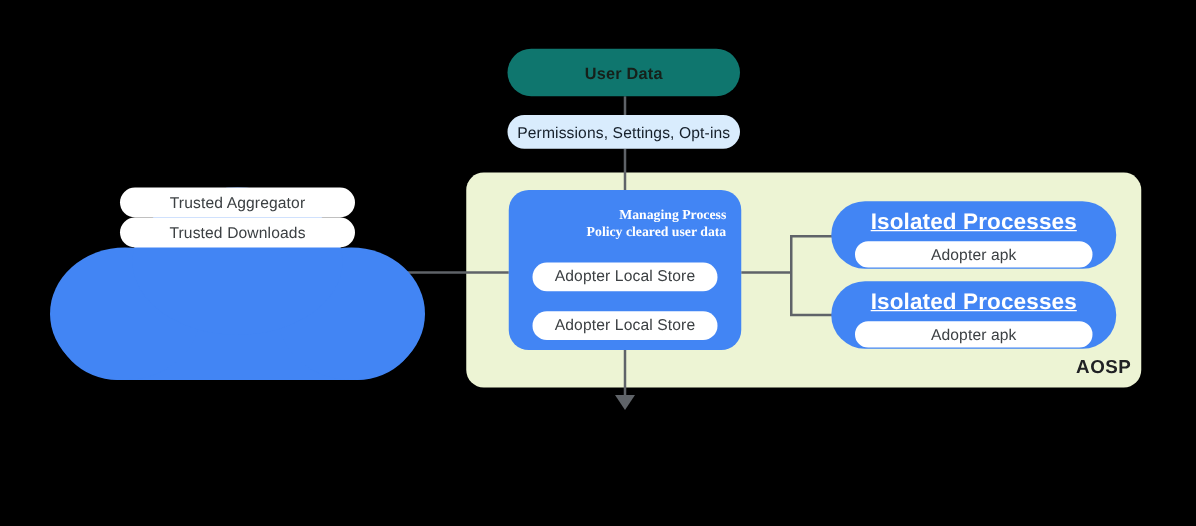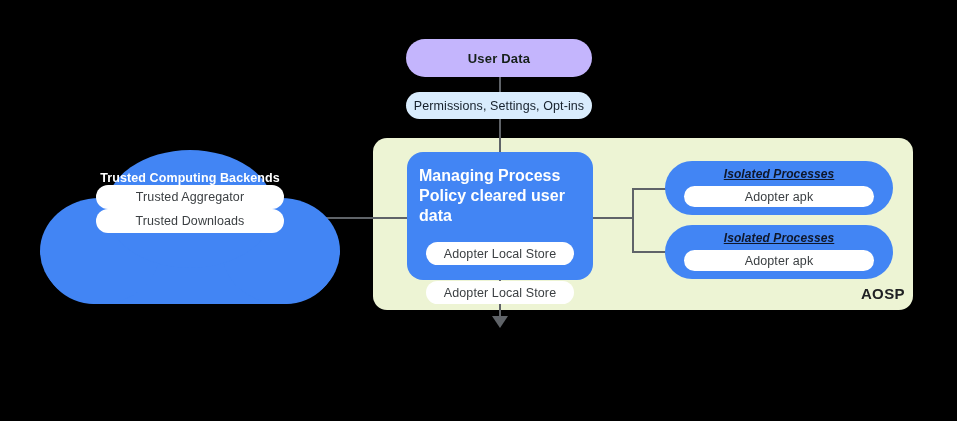--- a/index.html
+++ b/index.html
@@ -53,21 +53,21 @@
     letter-spacing: .4px;
     margin-left: 12px;
   }
 
   
   #user-data {
     left: 406px;
     top: 39px;
     width: 186px;
     height: 38px;
-    background: #c4b5fd;
+    background: #0f766e;
     color: #16201a;
     font-size: 13px;
     font-weight: bold;
     letter-spacing: .2px;
   }
 
   
   #permissions {
     left: 406px;
     top: 92px;
@@ -86,51 +86,51 @@
     top: 152px;
     width: 186px;
     height: 128px;
     background: #4285f4;
     border-radius: 16px;
     box-sizing: border-box;
     padding: 14px 12px 0 12px;
   }
   #managing-title {
     color: #ffffff;
-    font-size: 16px;
-    font-weight: bold;
-    text-align: left;
+    font-size: 11px;
+    font-weight: bold;
+    text-align: right;
     line-height: 1.25;
     white-space: pre-line;
+    font-family: Liberation Serif, serif;
   }
   #managing-process .white-pill {
     width: 148px;
     height: 23px;
     margin: 16px auto;
   }
   #mp-store-1 { margin-top: 17px; }
   #mp-store-2 { margin-top: 11px; }
 
   
   .isolated-box {
     width: 228px;
     height: 54px;
     background: #4285f4;
     border-radius: 27px;
     box-sizing: border-box;
     padding-top: 6px;
   }
   .isolated-title {
-    color: #0f172a;
-    font-size: 12px;
+    color: #ffffff;
+    font-size: 18px;
     font-weight: bold;
     text-decoration: underline;
     text-align: center;
     letter-spacing: .1px;
-    font-style: italic;
   }
   .isolated-box .white-pill {
     width: 190px;
     height: 21px;
     margin: 5px auto 0 auto;
   }
   #isolated-1 { left: 665px; top: 161px; }
   #isolated-2 { left: 665px; top: 225px; }
 
   
@@ -271,21 +271,20 @@
   <div class="abs pill" id="permissions">
     <span>Permissions,  Settings, Opt-ins</span>
   </div>
 
   <div class="abs" id="cloud">
     <div id="cloud-body"></div>
     <div class="cloud-lobe" id="cloud-left"></div>
     <div class="cloud-lobe" id="cloud-right"></div>
     <div class="cloud-lobe" id="cloud-top"></div>
     <div id="cloud-content">
-      <div id="cloud-title">Trusted Computing Backends</div>
       <div class="pill white-pill" id="cloud-item-1">
         <span>Trusted Aggregator</span>
       </div>
       <div class="pill white-pill" id="cloud-item-0">
         <span>Trusted Downloads</span>
       </div>
     </div>
   </div>
 
   <div class="abs" id="managing-process">

